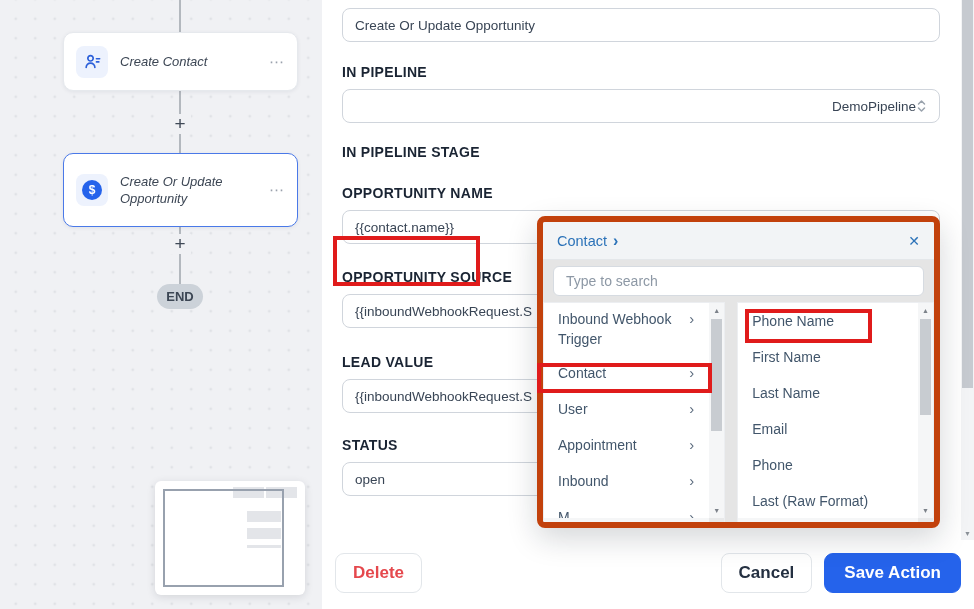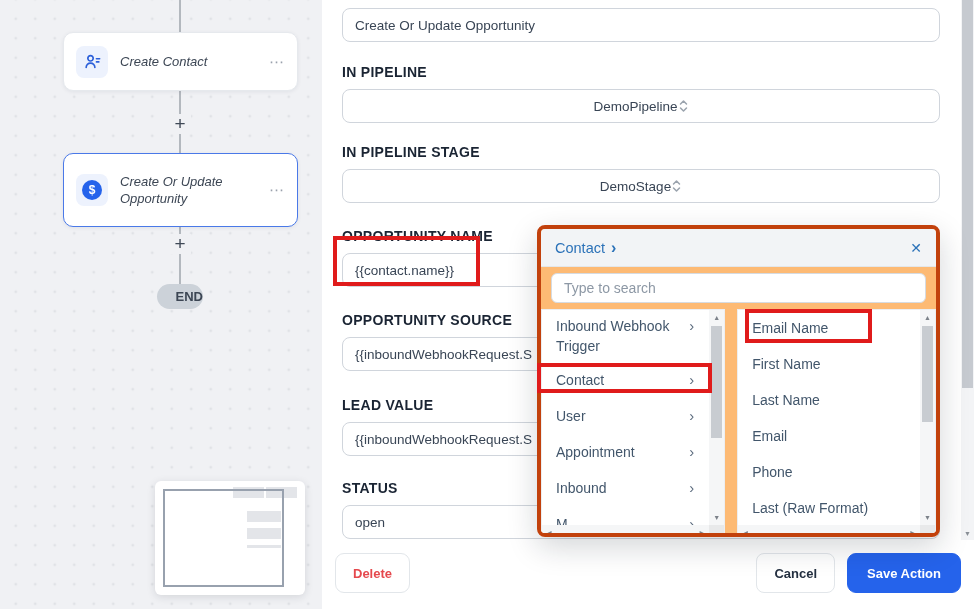--- a/index.html
+++ b/index.html
@@ -38,21 +38,21 @@
     display:flex; align-items:center; justify-content:center; flex:0 0 auto;
   }
   .dollar-circle {
     width:20px; height:20px; border-radius:50%; background:#2563eb;
     color:#fff; font-size:12px; font-weight:700; line-height:20px; text-align:center;
   }
   .node-label { font-size:13px; color:#3c4654; line-height:17px;font-style:italic; }
   .node-menu { margin-left:auto; color:#9aa1ac; font-size:15px; letter-spacing:1px; cursor:pointer; }
   .end-pill {
     position:absolute; left:157px; top:284px; width:46px; height:25px;
-    background:#ccd2d9; border-radius:13px; text-align:right;
+    background:#ccd2d9; border-radius:13px; text-align:center;
     font-size:13px; font-weight:700; line-height:25px; color:#3c4654;
   }
   .minimap {
     position:absolute; left:155px; top:481px; width:150px; height:114px;
     background:#ffffff; border-radius:6px; box-shadow:0 2px 8px rgba(20,30,50,.13);
   }
   .mm-bar { position:absolute; background:#e3e5e9; }
   .mm-b1 { left:78px;  top:6px;  width:31px; height:11px; }
   .mm-b2 { left:111px; top:6px;  width:31px; height:11px; }
   .mm-b3 { left:92px;  top:30px; width:34px; height:11px; }
@@ -67,49 +67,49 @@
   .panel {
     position:absolute; left:322px; top:0; width:652px; height:609px;
     background:#ffffff; padding:8px 0 0 20px;
   }
   .txt-input, .select-box {
     width:598px; height:34px; border:1px solid #d0d5dc; border-radius:8px;
     background:#fff; font-size:13.5px; color:#394555; padding:0 12px;
     font-family:"Liberation Sans", sans-serif;
   }
   .txt-input { display:block; }
-  .select-box { display:flex; align-items:center; justify-content:center; cursor:pointer; }
+  .select-box { display:flex; align-items:center; justify-content:flex-end; cursor:pointer; }
   .group-label {
     font-size:14px; font-weight:700; color:#1a2433; letter-spacing:.3px;
     margin-bottom:9px;
   }
   .g1 { margin-top:22px; } .g2 { margin-top:21px; } .g3 { margin-top:25px; }
   .g4 { margin-top:25px; } .g5 { margin-top:26px; } .g6 { margin-top:24px; }
 
   .footer {
     position:absolute; left:13px; right:13px; bottom:16px;
     display:flex; align-items:center; gap:12px;
   }
   .btn {
-    height:40px; border-radius:9px; font-size:13px; font-weight:700;
+    height:40px; border-radius:9px; font-size:17px; font-weight:700;
     padding:0 17px; cursor:pointer; font-family:"Liberation Sans", sans-serif;
     border:1px solid #e2e6ea; background:#fff;
   }
   .btn-delete { color:#e5484d; }
   .btn-cancel { margin-left:auto; color:#243041;border-radius:8px; }
   .btn-save { background:#2563eb; border-color:#2563eb; color:#fff; padding:0 19px; }
 
   .panel-sb { position:absolute; right:0; top:0; width:13px; height:540px; background:#f3f4f6; }
   .panel-sb .thumb { position:absolute; top:0; left:1px; right:1px; height:388px; background:#c6cad0; }
   .panel-sb .down-arr { position:absolute; bottom:3px; width:100%; text-align:center; font-size:7px; color:#8a9097; }
 
   
   .popup {
-    position:absolute; left:537px; top:225px; width:403px; height:312px;
-    background:#fdba74; border:4px solid #c2410c; border-radius:8px;
+    position:absolute; left:537px; top:216px; width:403px; height:312px;
+    background:#e5e5e5; border:6px solid #c2410c; border-radius:8px;
     box-shadow:0 10px 30px rgba(15,25,40,.18); z-index:20; overflow:hidden;
   }
   .popup-header {
     height:38px; background:#f2f4f6; border-bottom:1px solid #e4e7ea;
     display:flex; align-items:center; padding:0 14px;
   }
   .crumb { font-size:14.5px; color:#2b72b8; cursor:pointer; }
   .crumb-chev { font-size:16px; color:#2b72b8; margin-left:6px; font-weight:600; }
   .popup-close { margin-left:auto; color:#2b72b8; font-size:14px; cursor:pointer; }
   .popup-search-wrap { padding:6px 10px; }
@@ -206,27 +206,20 @@
       <span>DemoPipeline</span>
       <svg width="11" height="16" viewBox="0 0 11 16" fill="none" stroke="#9aa3ad" stroke-width="1.5" stroke-linecap="round" stroke-linejoin="round">
         <path d="M2.5 6 L5.5 3 L8.5 6"></path>
           <path d="M2.5 10 L5.5 13 L8.5 10"></path>
       </svg>
     </div>
   </div>
 
   <div class="group g2">
     <div class="group-label">IN PIPELINE STAGE</div>
-    <div class="select-box">
-      <span>DemoStage</span>
-      <svg width="11" height="16" viewBox="0 0 11 16" fill="none" stroke="#9aa3ad" stroke-width="1.5" stroke-linecap="round" stroke-linejoin="round">
-        <path d="M2.5 6 L5.5 3 L8.5 6"></path>
-          <path d="M2.5 10 L5.5 13 L8.5 10"></path>
-      </svg>
-    </div>
   </div>
 
   <div class="group g3">
     <div class="group-label">OPPORTUNITY NAME</div>
     <input class="txt-input" value="{{contact.name}}" style="">
   </div>
 
   <div class="group g4">
     <div class="group-label">OPPORTUNITY SOURCE</div>
     <input class="txt-input" value="{{inboundWebhookRequest.S" style="">
@@ -300,21 +293,21 @@
       <div class="hsb">
         <div class="sb-btn left">◄</div>
         <div class="sb-btn right">►</div>
       </div>
       <div class="sb-corner"></div>
     </div>
 
     <div class="col col-fields">
       <ul class="plist">
         <li>
-          <span>Email Name</span>
+          <span>Phone Name</span>
         </li>
         <li>
           <span>First Name</span>
         </li>
         <li>
           <span>Last Name</span>
         </li>
         <li>
           <span>Email</span>
         </li>

